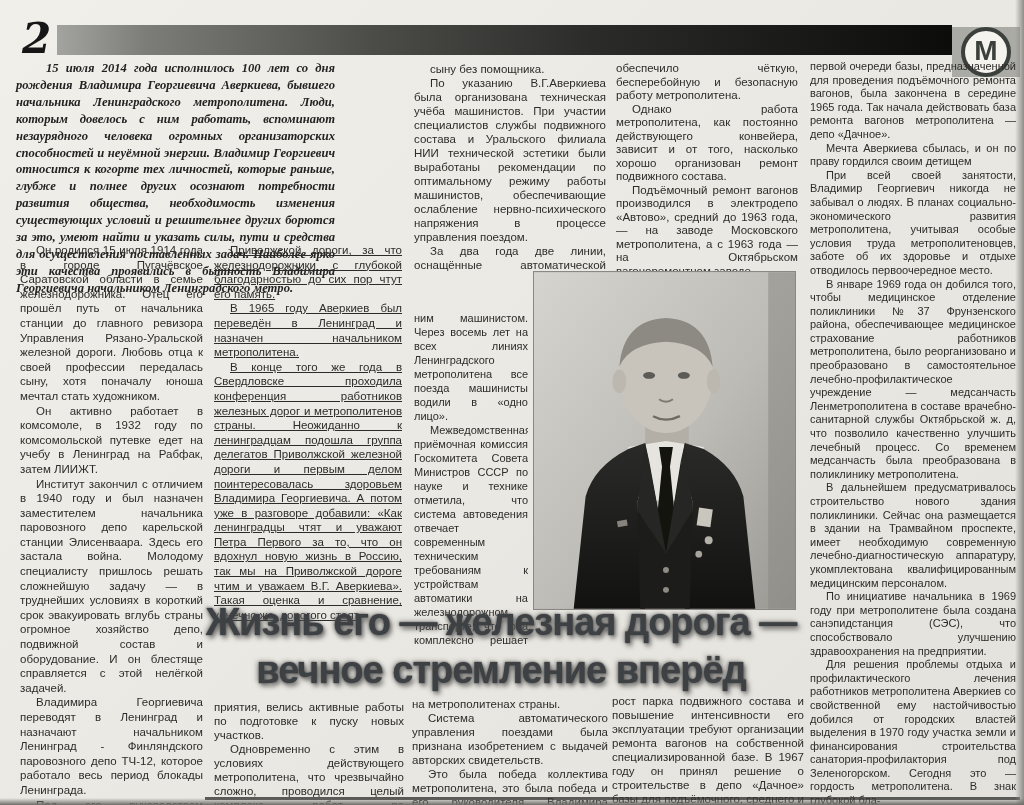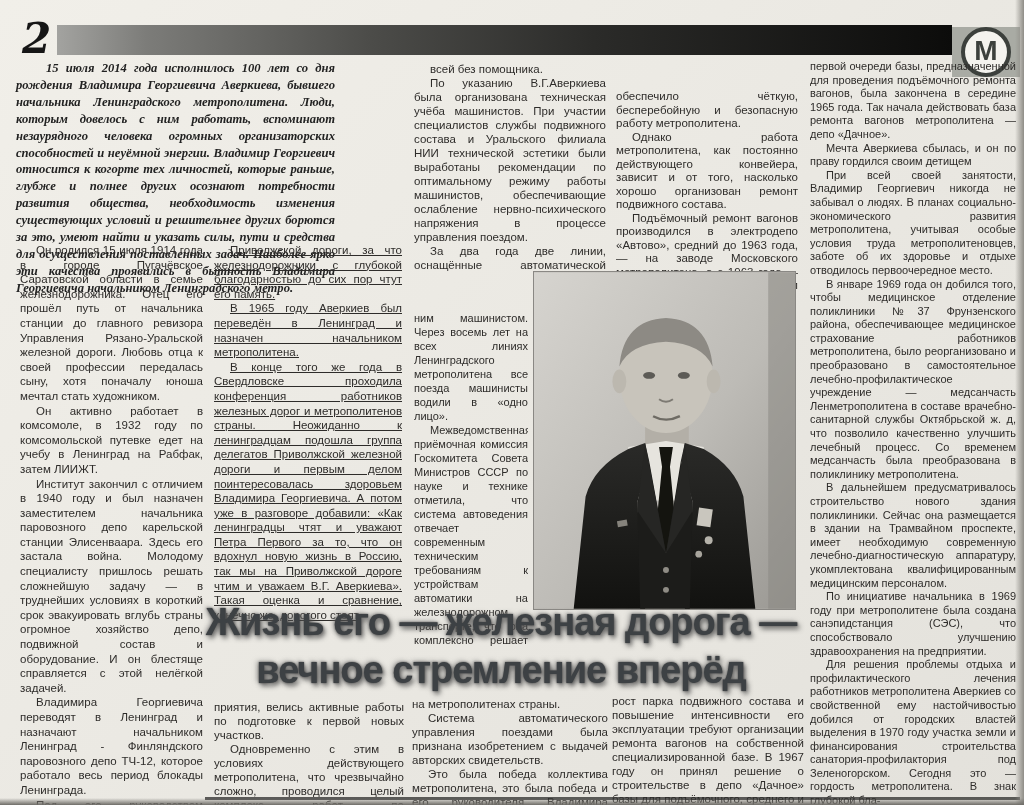--- a/index.html
+++ b/index.html
@@ -29,21 +29,21 @@
     text-align:justify;color:#222;font-family:Liberation Serif, serif;}
   .intro p{margin:0;text-indent:30px;}
 
   .col{position:absolute;text-align:justify;overflow:hidden;}
   .col p{margin:0;text-indent:16px;}
   .body-txt{font-size:11.5px;line-height:14.6px;margin-top:11px;}
   .col-1{left:20px;top:232px;width:183px;height:573px;}
   .col-2{left:214px;top:232px;width:188px;height:382px;text-decoration:underline;}
   .col-3t{left:414px;top:62px;width:192px;height:209px;font-size:11.5px;line-height:14px;}
   .col-3s{left:414px;top:272px;width:114px;height:338px;font-size:11px;line-height:14px;margin-top:39px;}
-  .col-4t{left:616px;top:62px;width:182px;height:209px;font-size:11.5px;line-height:13.5px;margin-top:28px;}
+  .col-4t{left:616px;top:62px;width:182px;height:209px;font-size:11.5px;line-height:13.5px;}
   .col-5{left:810px;top:60px;width:206px;height:745px;font-size:11px;line-height:13.6px;}
   .col-bl{left:214px;top:700px;width:190px;height:105px;font-size:11.5px;line-height:14px;}
   .col-bm{left:412px;top:697px;width:196px;height:108px;font-size:11.5px;line-height:14px;}
   .col-br{left:612px;top:694px;width:192px;height:111px;font-size:11.5px;line-height:14px;}
 
   .photo{position:absolute;left:533px;top:271px;width:263px;height:339px;
     border:1px solid #8a8884;box-sizing:border-box;background:#b5b3ae;}
   .photo svg{display:block;width:100%;height:100%;}
 
   .headline{position:absolute;left:195px;top:598px;width:612px;text-align:center;
@@ -77,21 +77,21 @@
   </div>
 
   <div class="col body-txt col-2">
     <p>Приволжской дороги, за что железнодорожники с глубокой благодарностью до сих пор чтут его память.</p>
     <p>В 1965 году Аверкиев был переведён в Ленинград и назначен начальником метрополитена.</p>
     <p>В конце того же года в Свердловске проходила конференция работников железных дорог и метрополитенов страны. Неожиданно к ленинградцам подошла группа делегатов Приволжской железной дороги и первым делом поинтересовалась здоровьем Владимира Георгиевича. А потом уже в разговоре добавили: «Как ленинградцы чтят и уважают Петра Первого за то, что он вдохнул новую жизнь в Россию, так мы на Приволжской дороге чтим и уважаем В.Г. Аверкиева». Такая оценка и сравнение, конечно же, дорогого стоят.</p>
     <p>С 1965 по 1976 годы под руководством В.Г.Аверкиева на Ленинградском метрополитене, помимо работ по обеспечению нормальной эксплуатации транспортного пред-</p>
   </div>
 
   <div class="col col-3t">
-    <p>всей без помощника.</p>
+    <p>сыну без помощника.</p>
     <p>По указанию В.Г.Аверкиева была организована техническая учёба машинистов. При участии специалистов службы подвижного состава и Уральского филиала НИИ технической эстетики были выработаны рекомендации по оптимальному режиму работы машинистов, обеспечивающие ослабление нервно-психического напряжения в процессе управления поездом.</p>
     <p>За два года две линии, оснащённые автоматической системой управления движением поездов, перешли на обслуживание од-</p>
   </div>
 
   <div class="col col-3s">
     <p style="text-indent:0;">ним машинистом. Через восемь лет на всех линиях Ленинградского метрополитена все поезда машинисты водили в «одно лицо».</p>
     <p>Межведомственная приёмочная комиссия Госкомитета Совета Министров СССР по науке и технике отметила, что система автоведения отвечает современным техническим требованиям к устройствам автоматики на железнодорожном транспорте, что она комплексно решает поставленные задачи и может быть рекомендована для внедрения</p>
   </div>
 
   <div class="col col-4t">
@@ -157,21 +157,21 @@
       <circle cx="133" cy="320" r="3" fill="#8f8c85"></circle>
     </svg>
   </div>
 
   <div class="headline">
     <div>Жизнь его — железная дорога —</div>
     <div>вечное стремление вперёд</div>
   </div>
 
   <div class="col col-bl">
-    <p style="text-indent:0;">приятия, велись активные работы по подготовке к первой новых участков.</p>
+    <p style="text-indent:0;">приятия, велись активные работы по подготовке к пуску новых участков.</p>
     <p>Одновременно с этим в условиях действующего метрополитена, что чрезвычайно сложно, проводился целый комплекс работ по усовершенствованию, реконструкции и модернизации различных систем, устройств и оборудования.</p>
   </div>
 
   <div class="col col-bm">
     <p style="text-indent:0;">на метрополитенах страны.</p>
     <p>Система автоматического управления поездами была признана изобретением с выдачей авторских свидетельств.</p>
     <p>Это была победа коллектива метрополитена, это была победа и его руководителя Владимира Георгиевича Аверкиева.</p>
   </div>
 
   <div class="col col-br">

